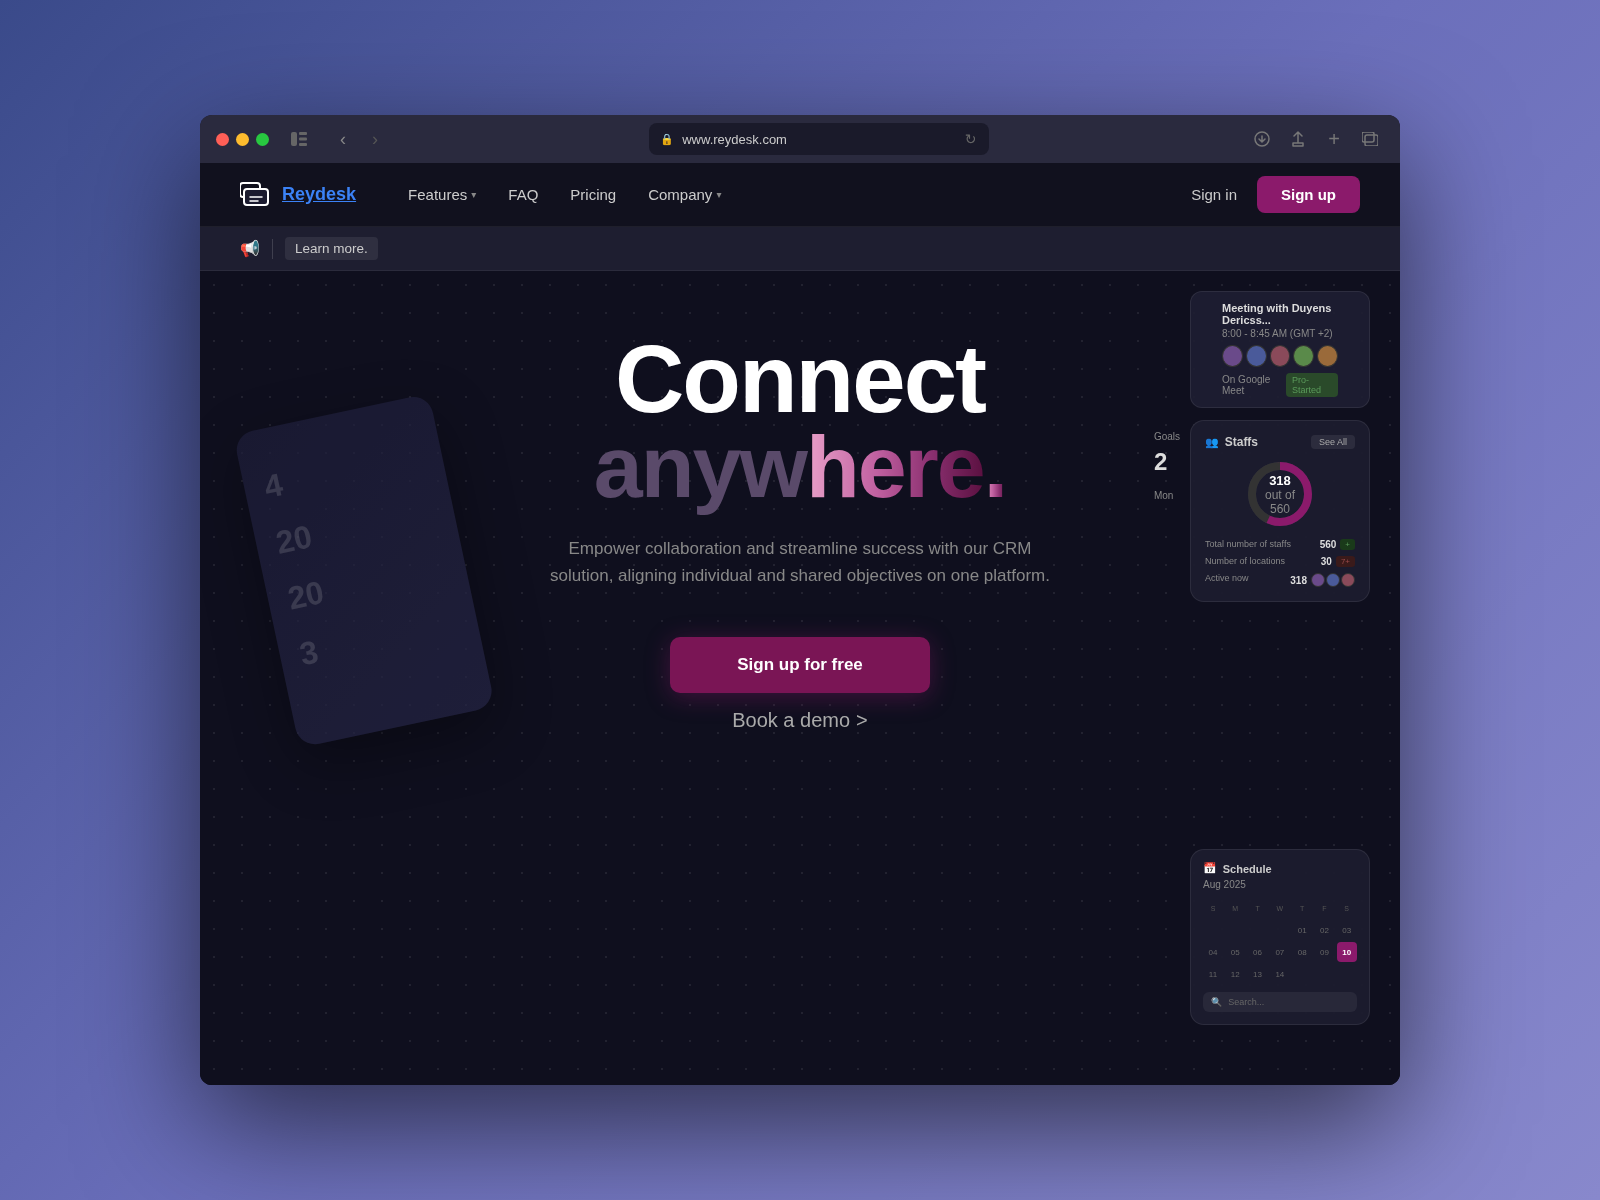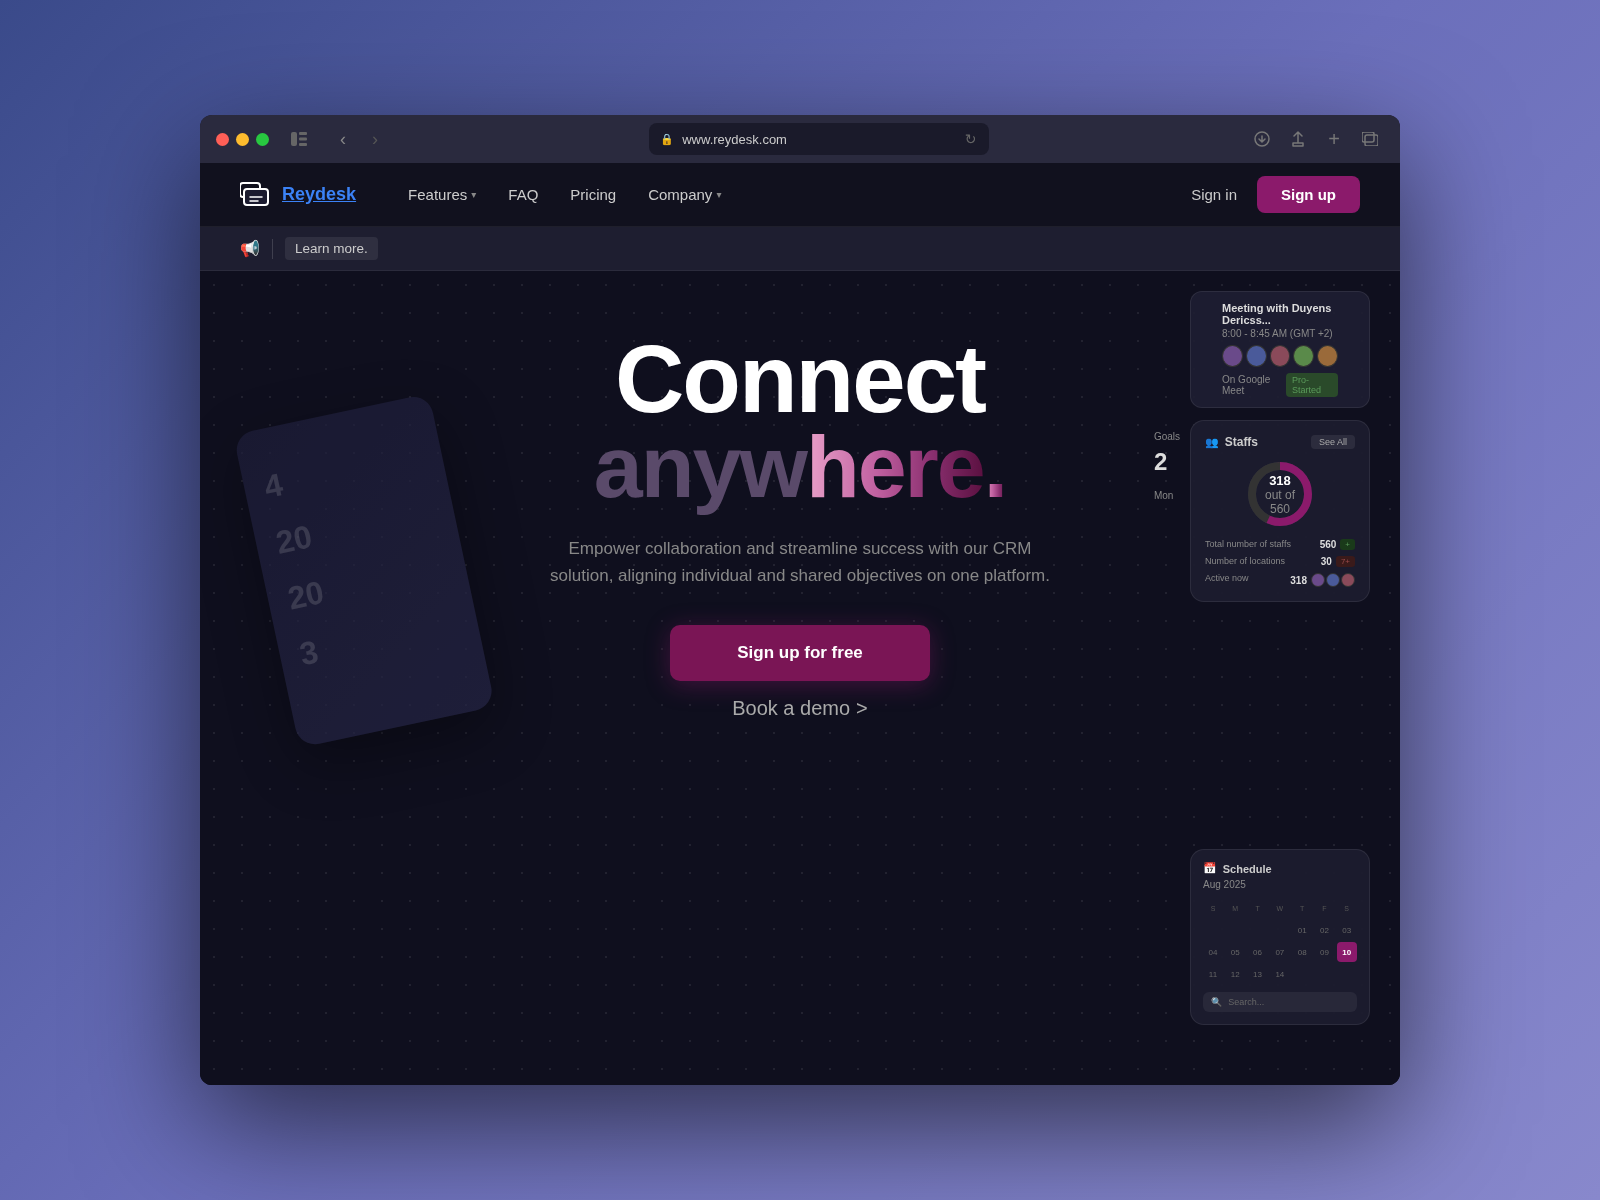--- a/index.html
+++ b/index.html
@@ -304,20 +304,21 @@
       background: #7a1555;
       border-radius: 10px;
       color: #fff;
       font-size: 17px;
       font-weight: 600;
       cursor: pointer;
       display: flex;
       align-items: center;
       justify-content: center;
       box-shadow: 0 4px 24px rgba(139,26,107,0.4);
+      margin-top: 12px;
     }
 
     .book-demo {
       color: #aaa;
       font-size: 20px;
       cursor: pointer;
       display: flex;
       align-items: center;
       gap: 6px;
     }

